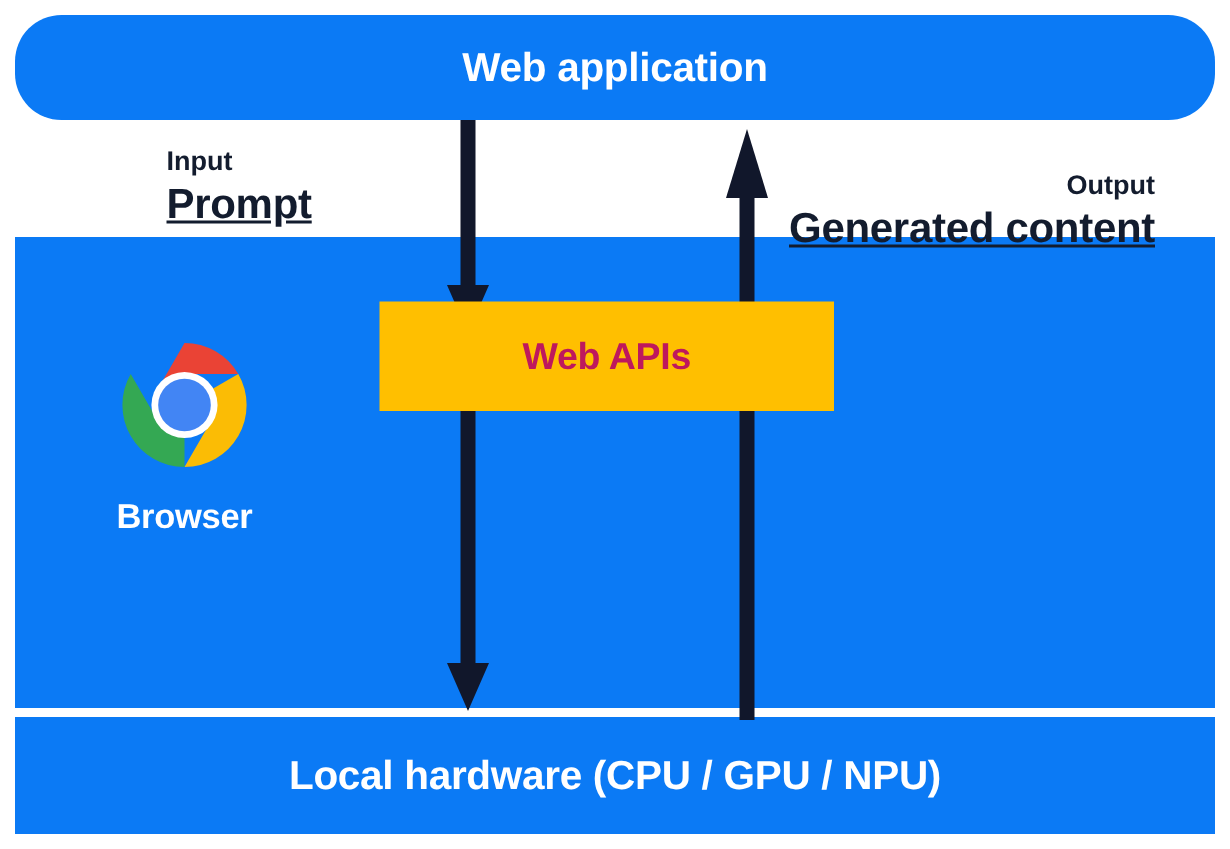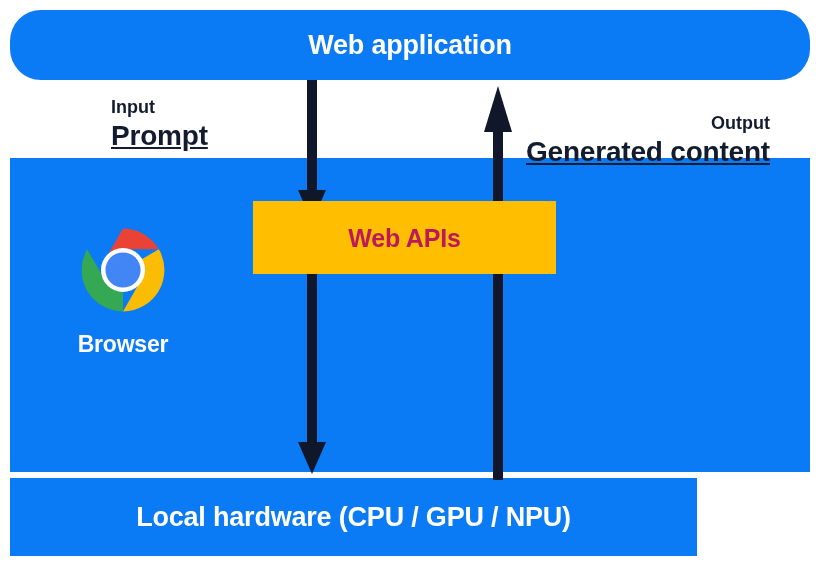--- a/index.html
+++ b/index.html
@@ -36,21 +36,21 @@
   #band-browser {
     left: 10px;
     top: 158px;
     width: 800px;
     height: 314px;
     display: block;
   }
   #band-local-hardware {
     left: 10px;
     top: 478px;
-    width: 687px;
+    width: 800px;
     height: 78px;
   }
   .band-title {
     color: #ffffff;
     font-size: 27px;
     font-weight: bold;
     letter-spacing: -0.2px;
     line-height: 1;
     white-space: nowrap;
   }

